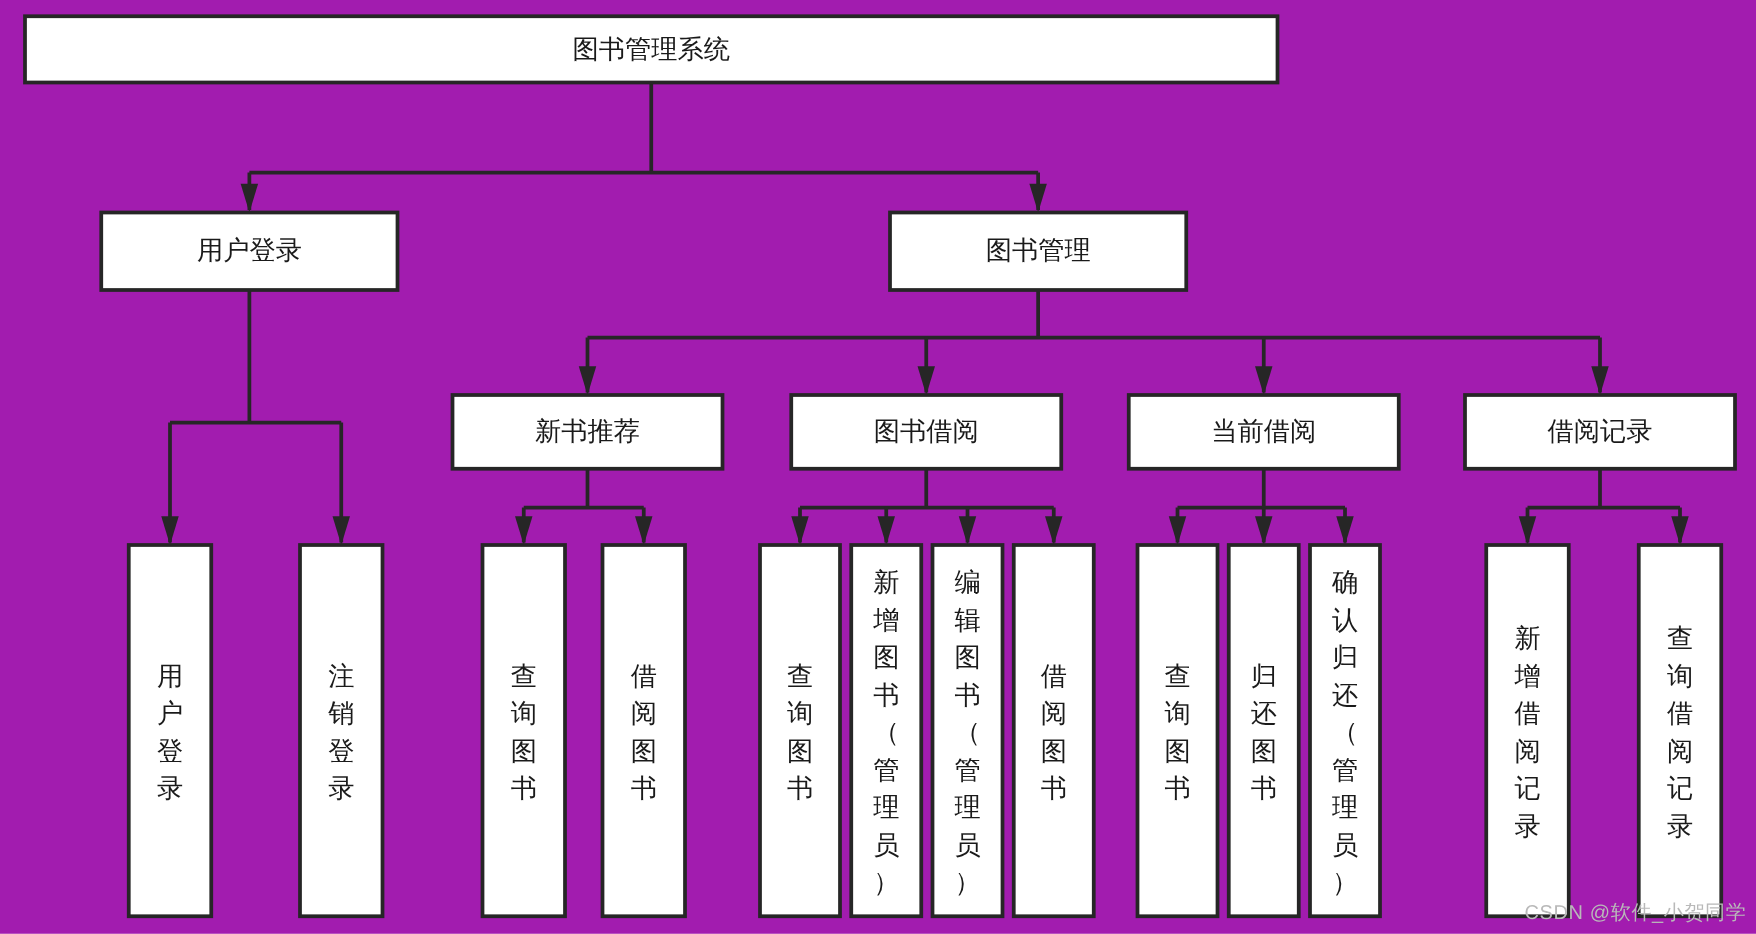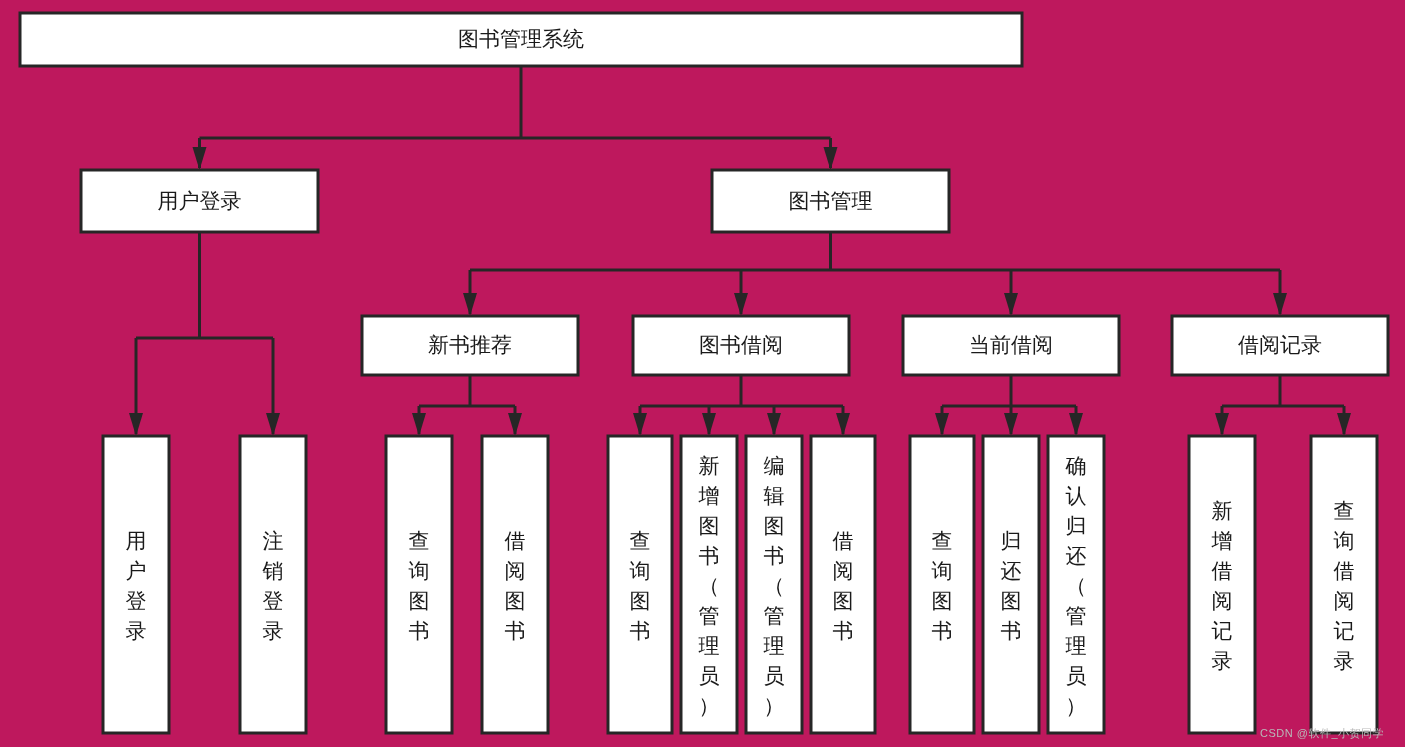--- a/index.html
+++ b/index.html
@@ -10,21 +10,21 @@
   body {
     width: 1405px;
     height: 747px;
     font-family: "Liberation Sans", sans-serif;
     overflow: hidden;
   }
   #diagram-root {
     position: relative;
     width: 1405px;
     height: 747px;
-    background: #be185d;
+    background: #a21caf;
   }
   svg#diagram-svg {
     position: absolute;
     top: 0;
     left: 0;
     width: 1405px;
     height: 747px;
     display: block;
   }
   .node-box {
@@ -50,24 +50,24 @@
     dominant-baseline: middle;
   }
   .node-label-v {
     font-family: "Liberation Sans", sans-serif;
     font-size: 21px;
     fill: #1a1a1a;
     text-anchor: middle;
   }
   .watermark-text {
     position: absolute;
-    right: 21px;
+    right: 8px;
     bottom: 6px;
     font-family: "Liberation Sans", sans-serif;
-    font-size: 11px;
+    font-size: 16px;
     color: #b9b9b9;
     letter-spacing: 0.5px;
     white-space: nowrap;
     user-select: none;
   }
 </style>
 </head>
 <body>
 
 <div id="diagram-root">

